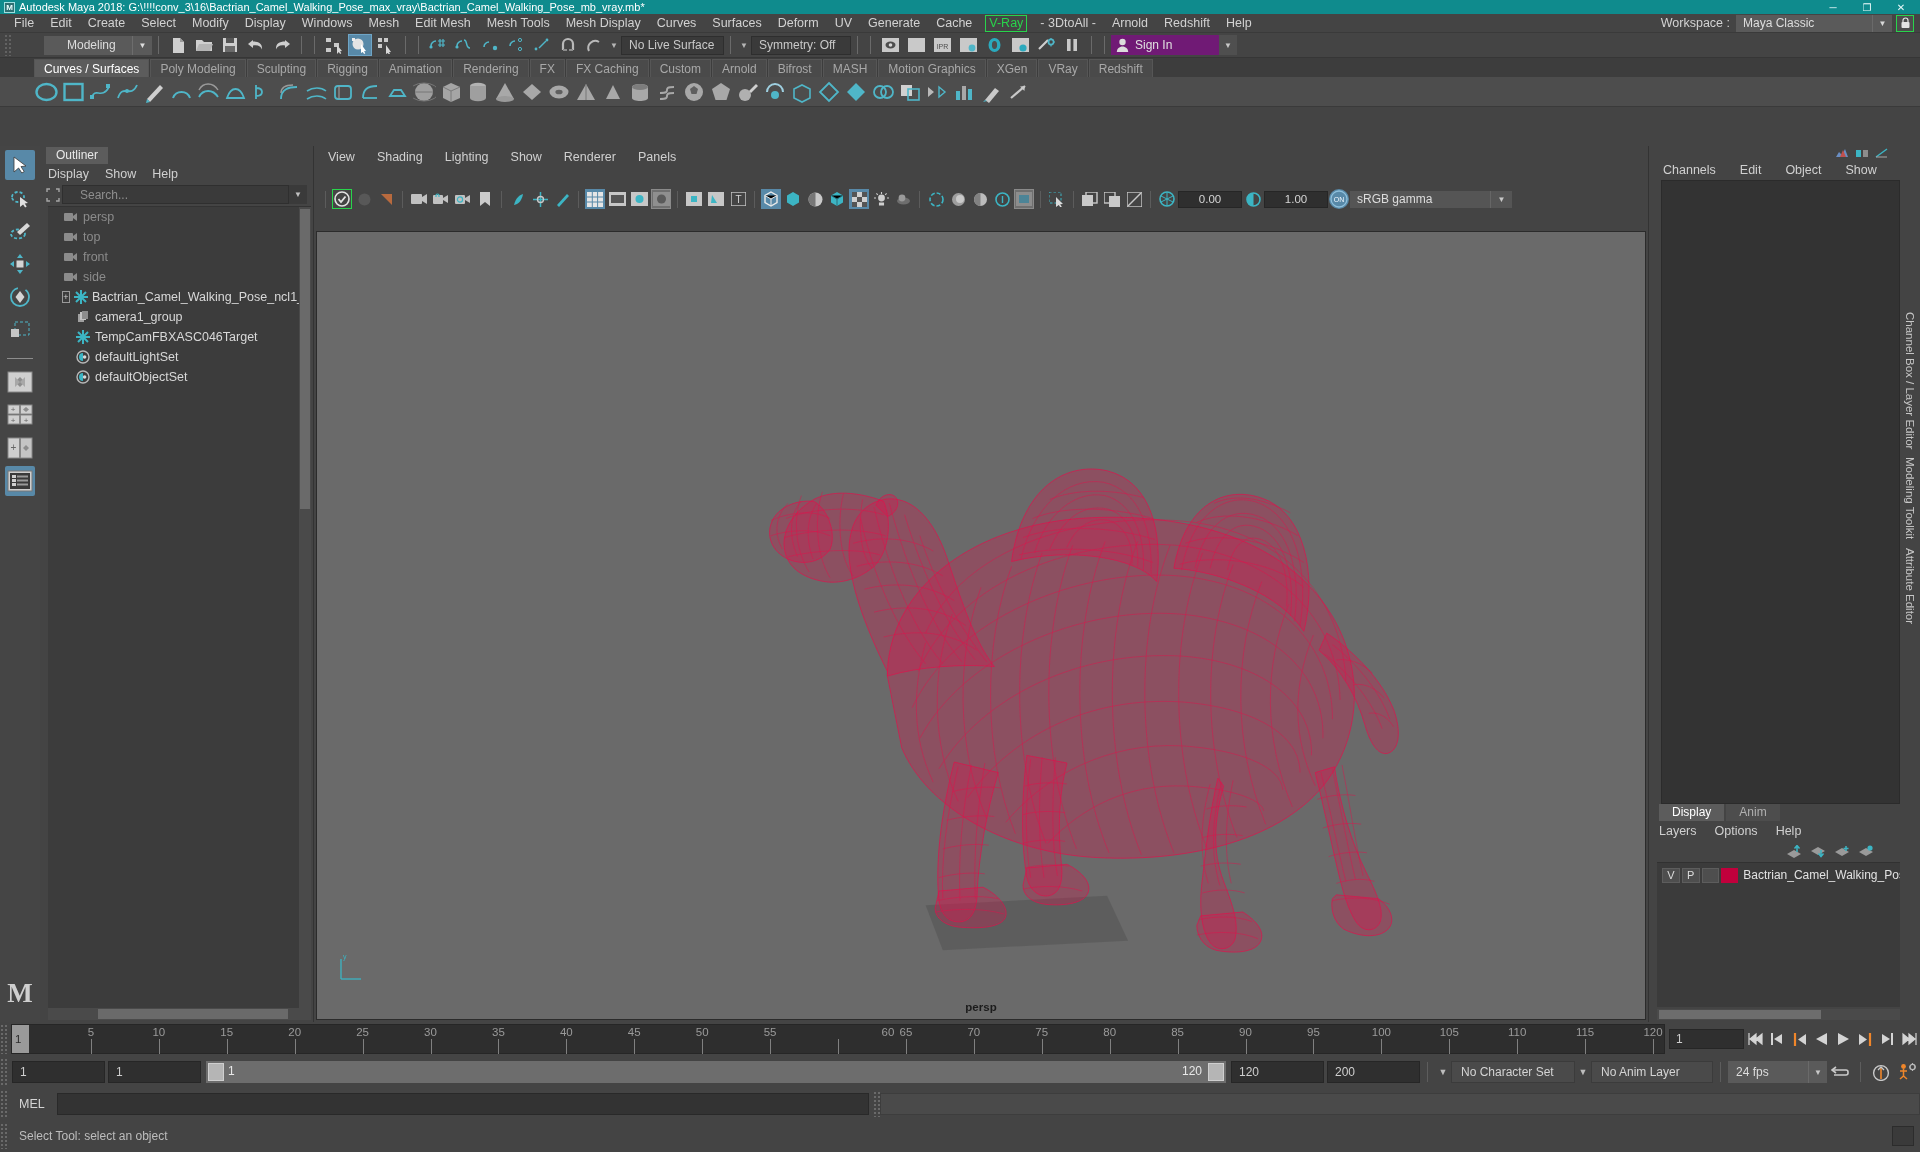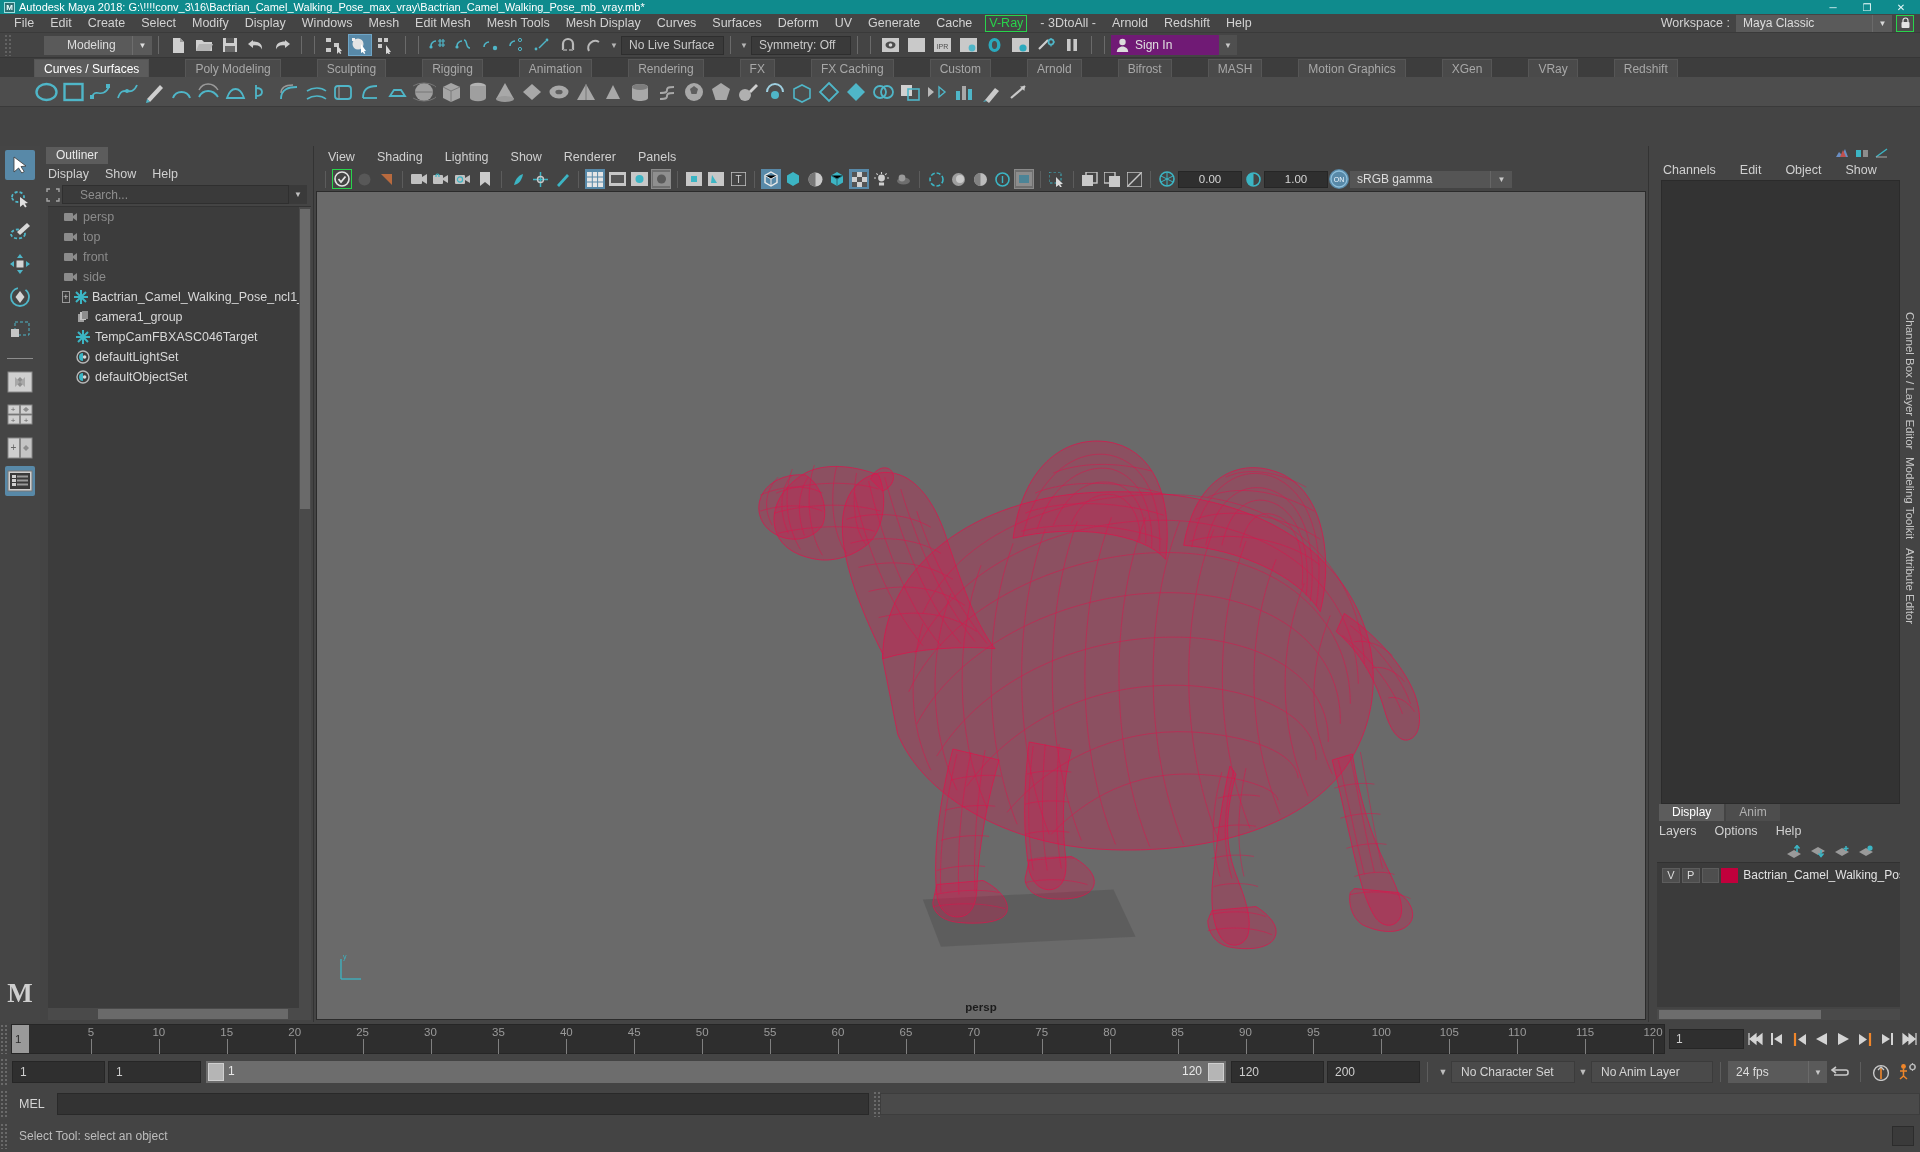--- a/index.html
+++ b/index.html
@@ -45,21 +45,21 @@
   .tb-sep2:before{content:'';position:absolute;left:3px;top:1px;width:1px;height:18px;background:#6a6a6a;}
   .tbi{width:24px;height:22px;display:flex;align-items:center;justify-content:center;margin:0 1px;}
   .tbi.on{background:#5889a8;border:1px solid #6fa5c6;}
   .field{height:19px;background:#3a3a3a;border:1px solid #2e2e2e;color:#c9c9c9;font-size:12px;
     display:flex;align-items:center;padding:0 7px;}
   .smallcaret{width:14px;display:flex;align-items:center;justify-content:center;font-size:8px;color:#b5b5b5;}
   .signin{width:108px;height:20px;background:#701a75;display:flex;align-items:center;padding-left:5px;font-size:12px;color:#e0e0e0;}
   .signin-arrow{width:18px;height:20px;background:#4f4f4f;display:flex;align-items:center;justify-content:center;font-size:8px;}
 
   
-  .shelfbar{height:19px;background:#3d3d3d;display:flex;align-items:flex-end;padding-left:34px;gap:35px;}
+  .shelfbar{height:19px;background:#3d3d3d;display:flex;align-items:flex-end;padding-left:34px;}
   .shelf-tab{height:18px;padding:0 9px;font-size:12px;color:#a8a8a8;line-height:18px;background:#4a4a4a;
     margin-right:1px;border-top:1px solid #565656;border-left:1px solid #565656;border-right:1px solid #565656;}
   .shelf-tab.active{background:#5c5c5c;color:#ffffff;}
 
   
   .shelfrow{height:30px;background:#4d4d4d;display:flex;align-items:center;padding-left:34px;border-bottom:1px solid #3a3a3a;}
   .shelf-ico{width:25px;height:26px;margin-right:2px;display:flex;align-items:center;justify-content:center;}
 
   
   .main{position:absolute;left:0;top:146px;width:1920px;height:876px;display:flex;background:#444;}
@@ -88,21 +88,21 @@
     text-align:center;margin-right:4px;margin-left:-12px;}
   .ol-icon{width:17px;display:flex;align-items:center;justify-content:center;margin-right:4px;}
   .ol-name{color:#d8d8d8;}
   .ol-row.dim .ol-name{color:#8b8b8b;}
   .ol-scroll{position:absolute;right:0;top:0;width:12px;height:100%;background:#4a4a4a;}
   .ol-thumb{position:absolute;right:1px;top:2px;width:10px;height:300px;background:#6a6a6a;}
   .ol-hscroll{height:12px;background:#4a4a4a;margin:0 2px 2px 8px;position:relative;}
   .ol-hthumb{position:absolute;left:50px;top:1px;width:190px;height:10px;background:#6a6a6a;}
 
   
-  .viewwrap{flex:1;display:flex;flex-direction:column;background:#444;}
+  .viewwrap{flex:1;display:flex;flex-direction:column;background:#444;gap:20px;}
   .vp-menu{height:21px;display:flex;align-items:center;padding-left:14px;background:#444;}
   .vp-menu span{font-size:12.5px;color:#d0d0d0;margin-right:22px;}
   .vp-tools{height:24px;display:flex;align-items:center;background:#444;padding-left:6px;}
   .vpi{width:20px;height:20px;display:flex;align-items:center;justify-content:center;margin:0 1px;}
   .vpi.on{background:#5889a8;}
   .vpi.on2{background:#6f6f6f;border:1px solid #8a8a8a;}
   .vpi.greenbox{border:1px solid #28d44b;}
   .vp-sep{width:1px;height:17px;background:#5c5c5c;margin:0 5px;}
   .vp-num{width:64px;height:17px;background:#2f2f2f;border:1px solid #262626;color:#d5d5d5;font-size:11.5px;
     display:flex;align-items:center;justify-content:center;}
@@ -1368,21 +1368,21 @@
         <div class="tl-lab" style="left: 486.417px;">35</div>
         <div class="tl-tick" style="left: 554.333px;"></div>
         <div class="tl-lab" style="left: 554.333px;">40</div>
         <div class="tl-tick" style="left: 622.25px;"></div>
         <div class="tl-lab" style="left: 622.25px;">45</div>
         <div class="tl-tick" style="left: 690.167px;"></div>
         <div class="tl-lab" style="left: 690.167px;">50</div>
         <div class="tl-tick" style="left: 758.083px;"></div>
         <div class="tl-lab" style="left: 758.083px;">55</div>
         <div class="tl-tick" style="left: 826px;"></div>
-        <div class="tl-lab" style="left: 826px;">60</div>
+        <div class="tl-lab" style="left: 876px;">60</div>
         <div class="tl-tick" style="left: 893.917px;"></div>
         <div class="tl-lab" style="left: 893.917px;">65</div>
         <div class="tl-tick" style="left: 961.833px;"></div>
         <div class="tl-lab" style="left: 961.833px;">70</div>
         <div class="tl-tick" style="left: 1029.75px;"></div>
         <div class="tl-lab" style="left: 1029.75px;">75</div>
         <div class="tl-tick" style="left: 1097.67px;"></div>
         <div class="tl-lab" style="left: 1097.67px;">80</div>
         <div class="tl-tick" style="left: 1165.58px;"></div>
         <div class="tl-lab" style="left: 1165.58px;">85</div>

